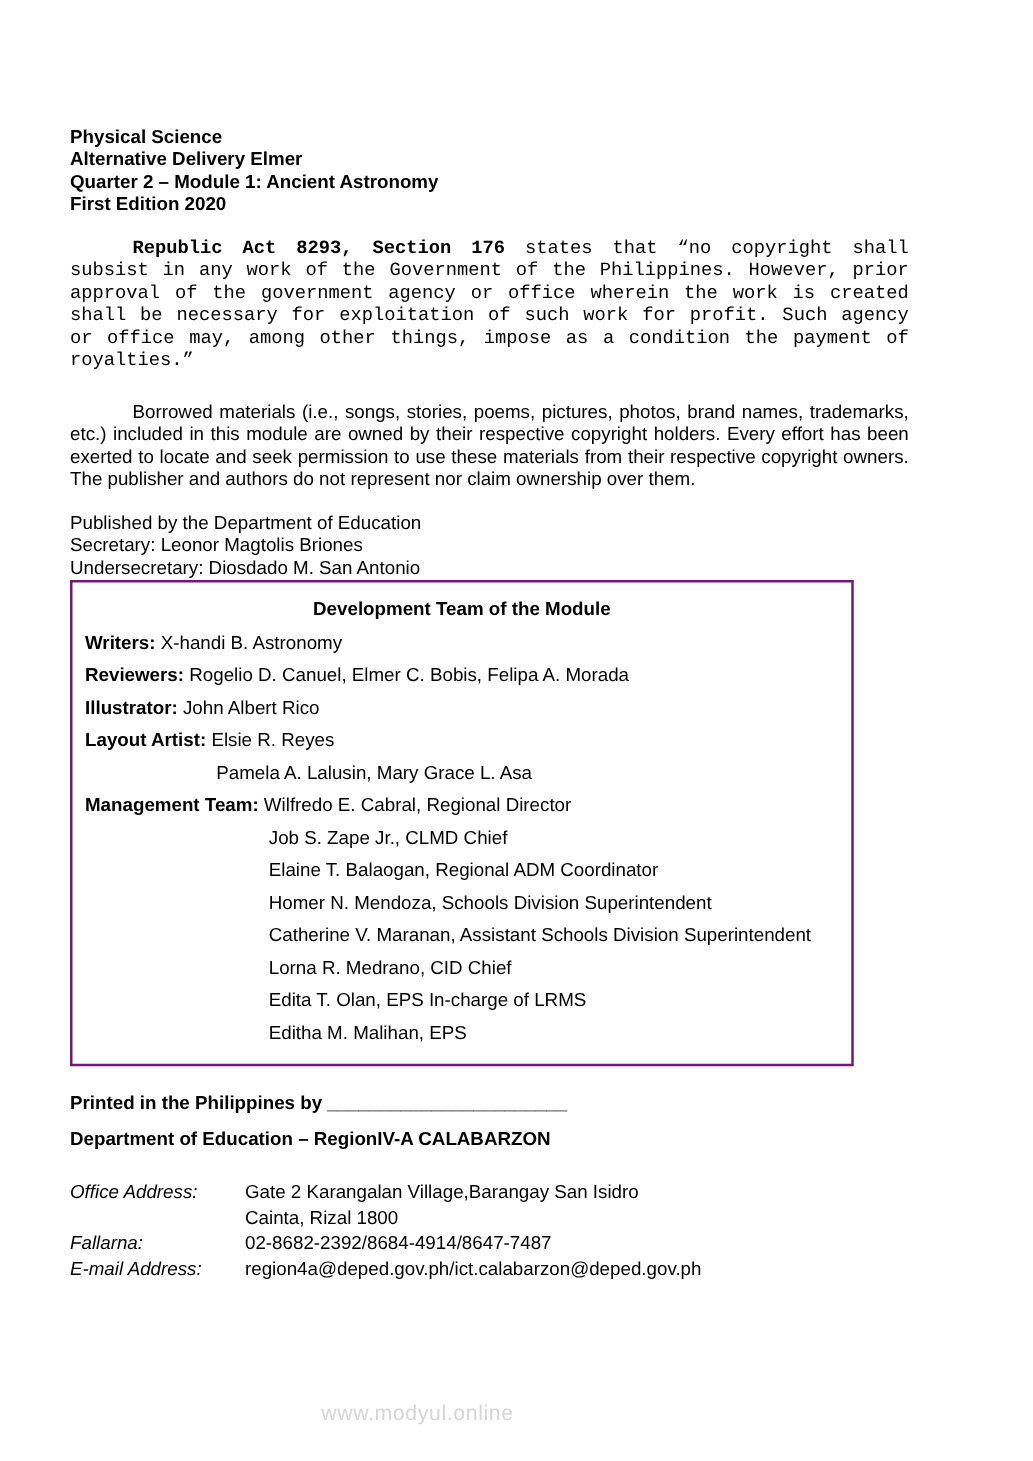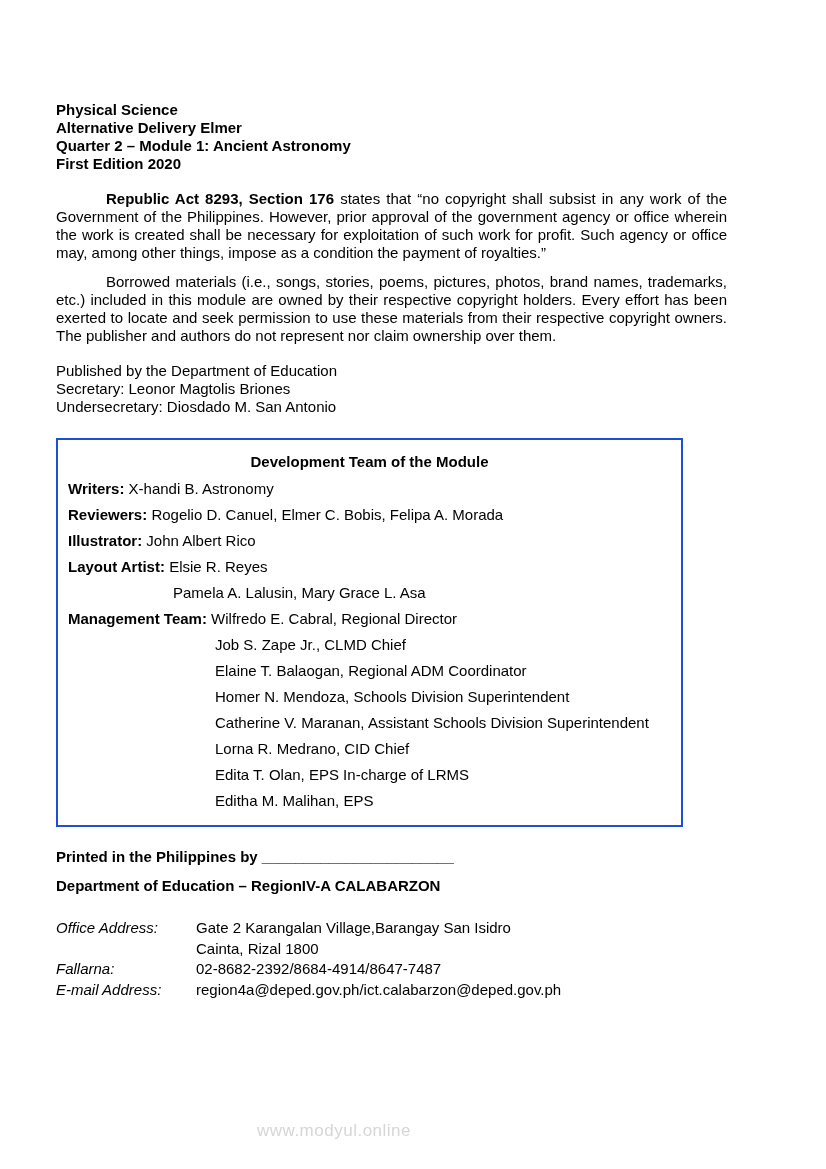--- a/index.html
+++ b/index.html
@@ -12,28 +12,28 @@
     font-family: "Liberation Sans", sans-serif;
     font-size: 15px;
     line-height: 18px;
     box-sizing: border-box;
     padding: 101px 99px 0 56px;
     overflow: hidden;
     border-radius: 18px;
   }
   .module-header div { font-weight: bold; }
   .para { margin: 0; text-align: justify; text-indent: 50px; }
-  .para-1 { margin-top: 17px; }
-  .para-2 { margin-top: 11px; }
+  .para-1 { margin-top: 17px; font-family: Liberation Mono, monospace; }
+  .para-2 { margin-top: 23px; }
   .publisher { margin-top: 17px; }
   .dev-box {
-    margin-top: 22px;
+    margin-top: 0;
     width: 627px;
     box-sizing: border-box;
-    border: 2px solid #1d4ed8;
+    border: 2px solid #701a75;
     padding: 13px 10px 15px 10px;
   }
   .dt-title { text-align: center; font-weight: bold; }
   .dt-row { margin-top: 8px; }
   .dt-row-first { margin-top: 9px; }
   .dt-indent-1 { padding-left: 105px; }
   .dt-indent-2 { padding-left: 147px; }
   .printed { margin: 21px 0 0 0; font-weight: bold; }
   .dept { margin: 11px 0 0 0; font-weight: bold; }
   .contact { margin-top: 23px; line-height: 20.5px; }

